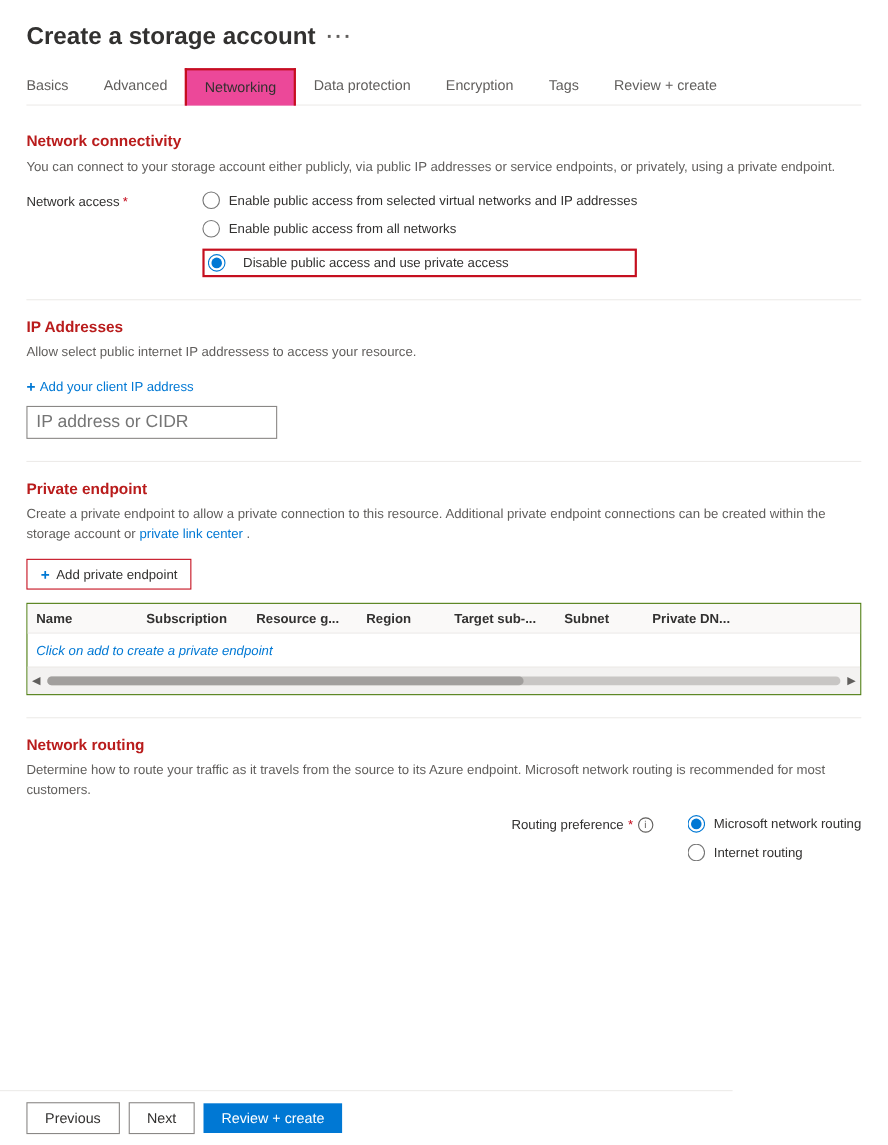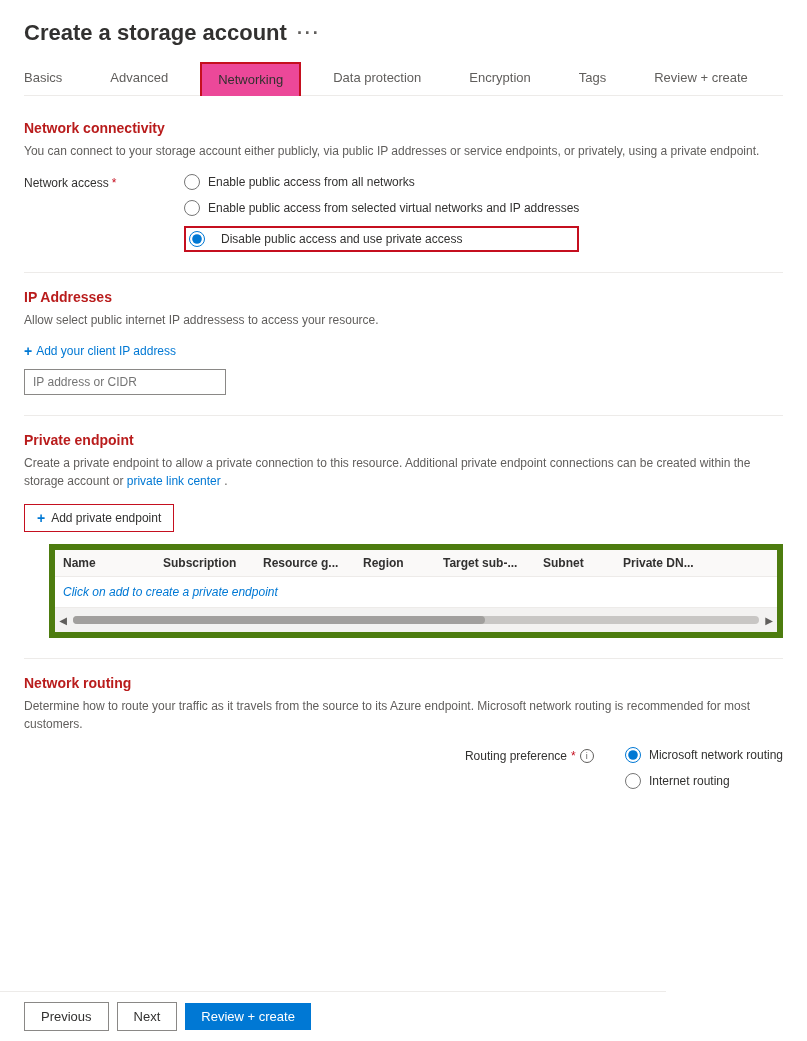--- a/index.html
+++ b/index.html
@@ -26,21 +26,21 @@
     .page-title-dots {
       font-size: 18px;
       color: #605e5c;
       letter-spacing: 2px;
     }
     
     .tabs {
       display: flex;
       border-bottom: 1px solid #edebe9;
       margin-bottom: 24px;
-      gap: 16px;
+      gap: 0;
     }
     .tab {
       padding: 8px 16px;
       font-size: 13px;
       color: #605e5c;
       cursor: pointer;
       border-bottom: 2px solid transparent;
       white-space: nowrap;
       text-decoration: none;
     }
@@ -127,32 +127,31 @@
       align-items: center;
       gap: 4px;
       margin-bottom: 10px;
       text-decoration: none;
     }
     .plus-icon { font-size: 14px; font-weight: 700; color: #0078d4; }
 
     .ip-input {
       border: 1px solid #8a8886;
       padding: 5px 8px;
-      font-size: 12px;
+      font-size: 16px;
       color: #a19f9d;
-      width: 202px;
+      width: 228px;
       outline: none;
     }
 
     
     .table-container {
-      border: 6px solid #4d7c0f;
+      border: 1px solid #4d7c0f;
       overflow: hidden;
       margin-top: 10px;
-      margin-left: 25px;
     }
     .table-header {
       display: grid;
       grid-template-columns: 100px 100px 100px 80px 100px 80px 80px;
       background: #faf9f8;
       border-bottom: 1px solid #edebe9;
       padding: 6px 8px;
     }
     .table-header-cell {
       font-size: 12px;
@@ -304,26 +303,26 @@
 
     <div class="field-row">
       <div class="field-label">
         <span>Network access</span>
         <span class="required-star">*</span>
       </div>
       <div class="field-options">
 
         <label class="radio-option">
           <input type="radio" name="network-access" style="">
-          <span>Enable public access from all networks</span>
+          <span>Enable public access from selected virtual networks and IP addresses</span>
         </label>
 
         <label class="radio-option">
           <input type="radio" name="network-access" style="">
-          <span>Enable public access from selected virtual networks and IP addresses</span>
+          <span>Enable public access from all networks</span>
         </label>
 
         <label class="radio-option radio-box">
           <input type="radio" name="network-access" checked="" style="">
           <span>Disable public access and use private access</span>
         </label>
       </div>
     </div>
   </div>
 

